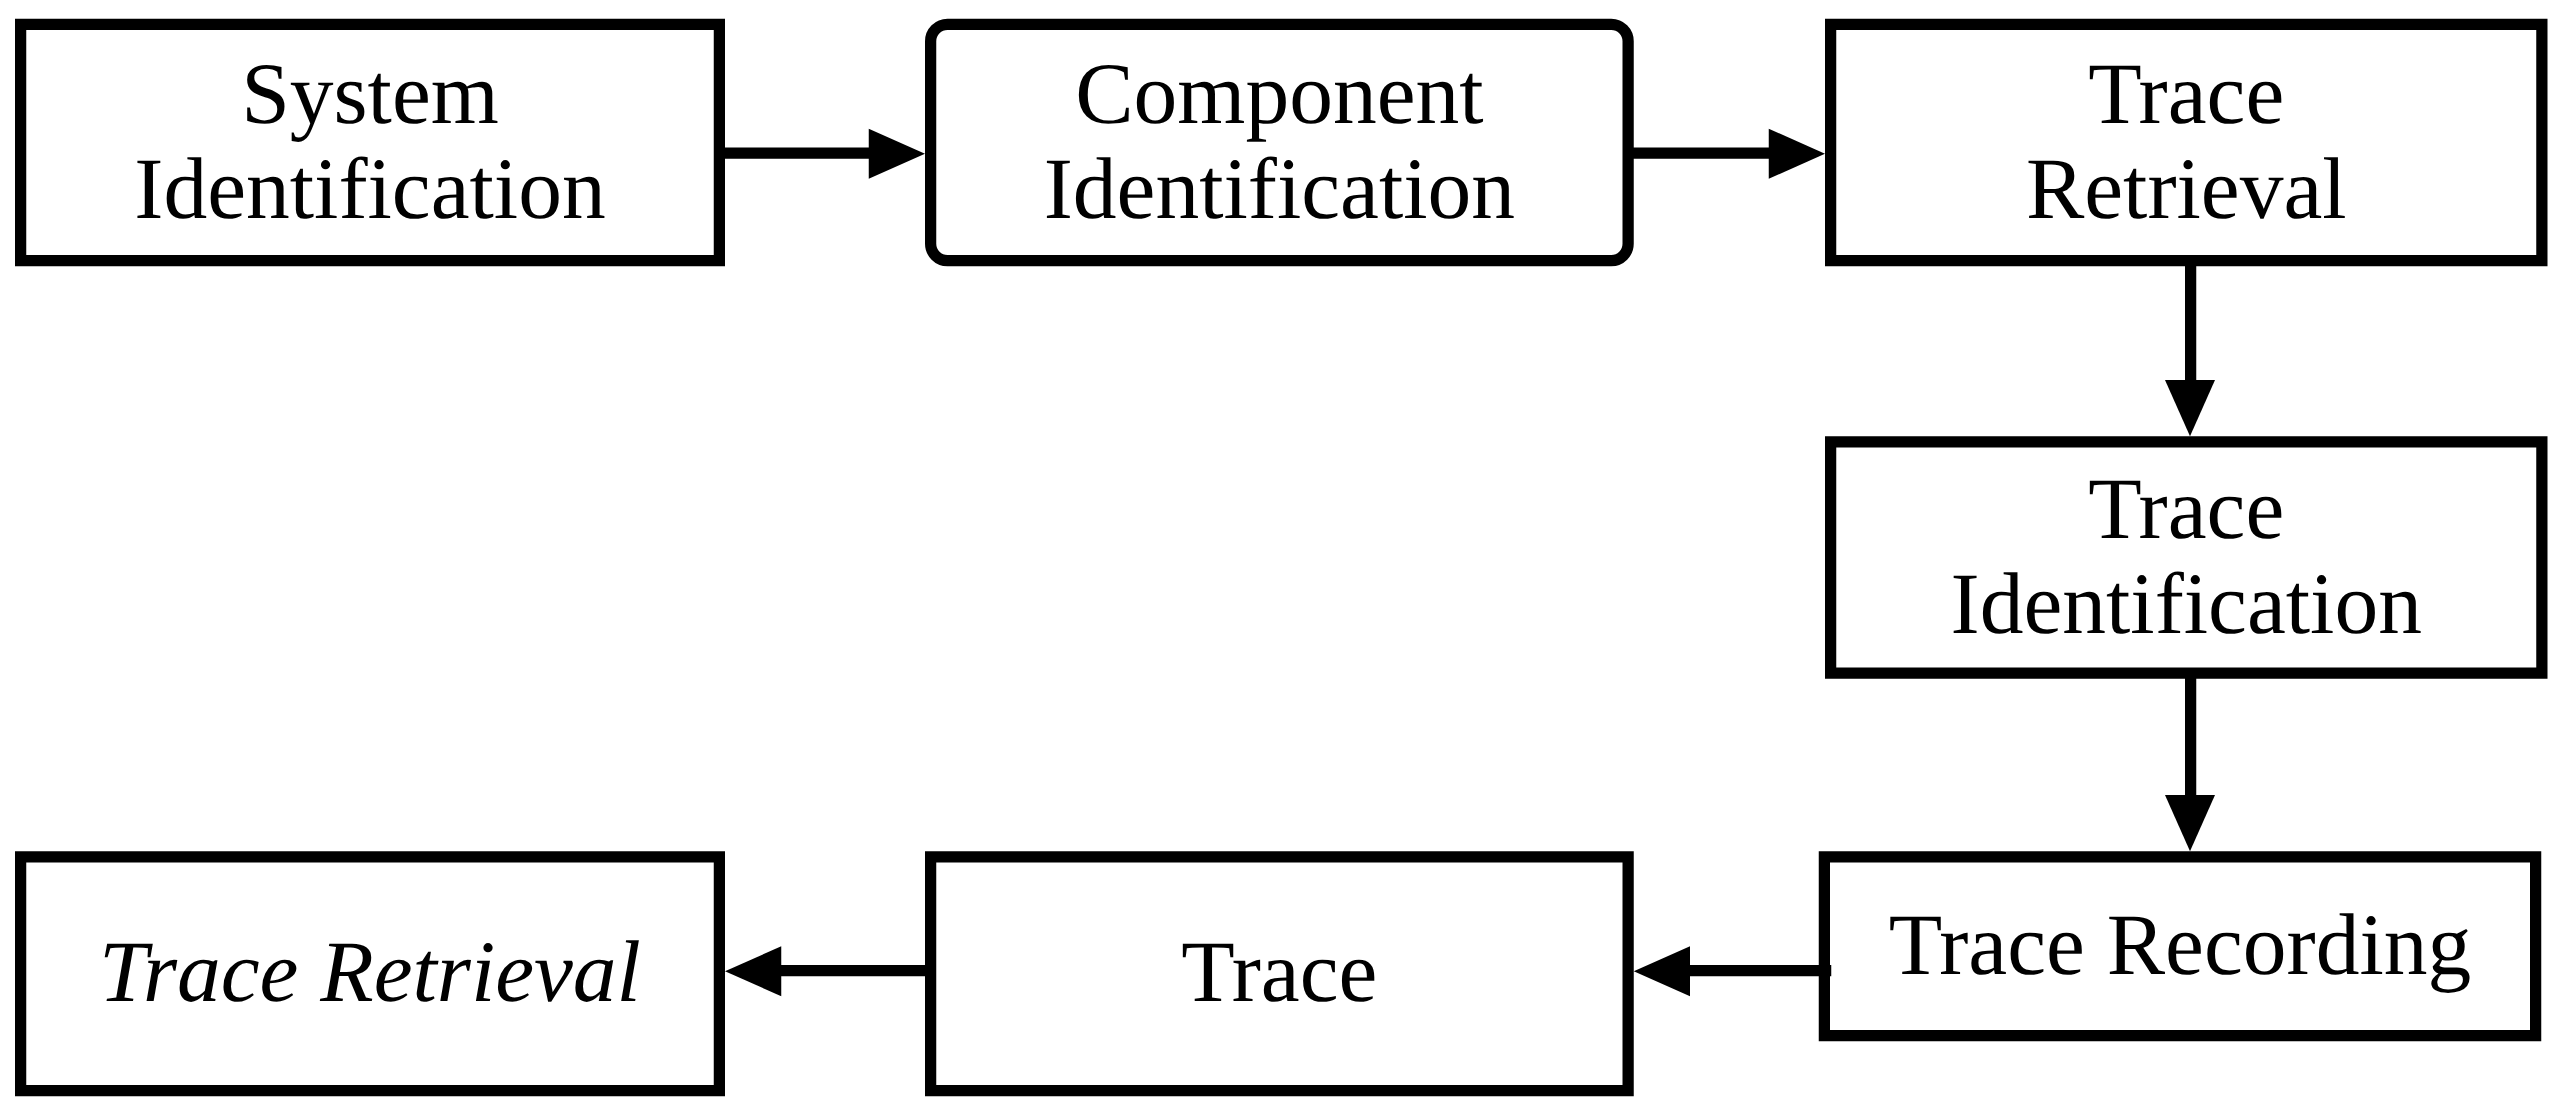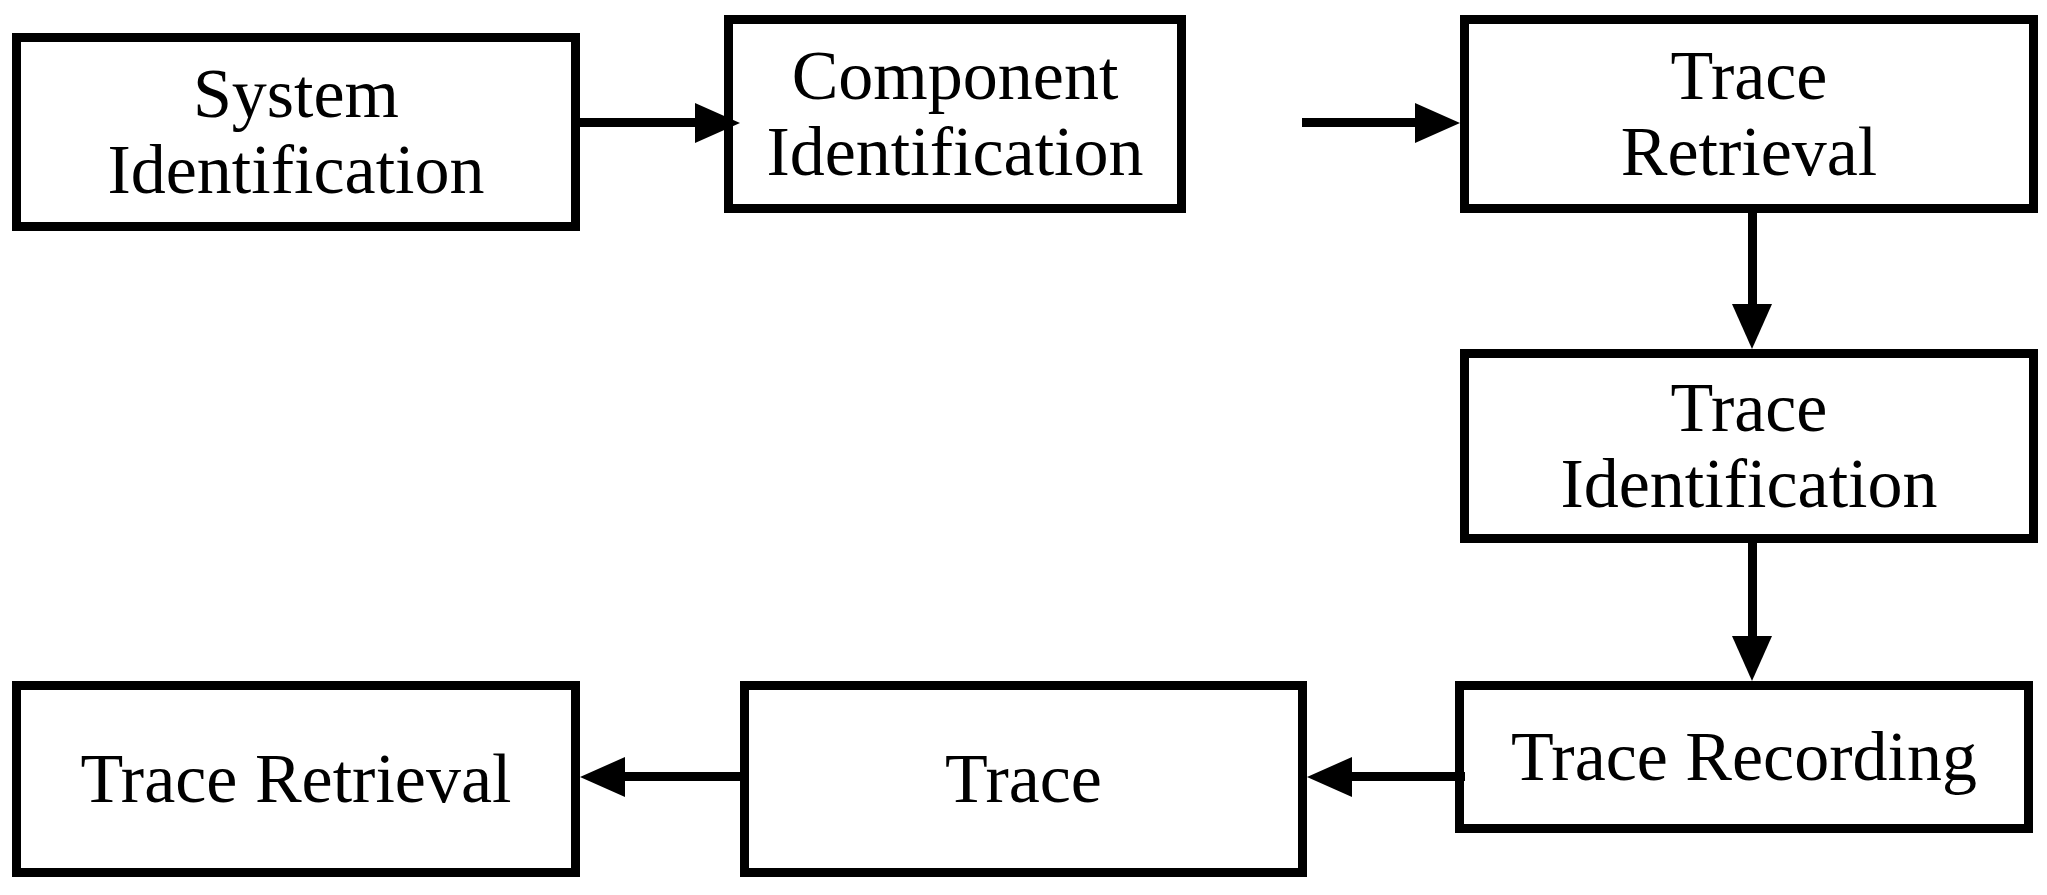--- a/index.html
+++ b/index.html
@@ -29,27 +29,27 @@
     align-items: center;
     justify-content: center;
     text-align: center;
     font-size: 70px;
     line-height: 76px;
     white-space: nowrap;
   }
   .node span { display: block; }
 
   
-  .n-system        { left: 12px;   top: 15px;  width: 568px; height: 198px; margin-top: 18px; }
-  .n-component     { left: 724px;  top: 15px;  width: 462px; height: 198px; }
+  .n-system        { left: 12px;   top: 15px;  width: 568px; height: 198px; }
+  .n-component     { left: 740px;  top: 15px;  width: 567px; height: 198px; border-radius: 18px; }
   .n-definition    { left: 1460px; top: 15px;  width: 578px; height: 198px; }
   .n-identification{ left: 1460px; top: 349px; width: 578px; height: 194px; }
   .n-recording     { left: 1455px; top: 681px; width: 578px; height: 152px; }
   .n-maintenance   { left: 740px;  top: 681px; width: 567px; height: 196px; }
-  .n-retrieval     { left: 12px;   top: 681px; width: 568px; height: 196px; }
+  .n-retrieval     { left: 12px;   top: 681px; width: 568px; height: 196px; font-style: italic; }
 
   
   .shaft { position: absolute; background: var(--stroke); }
   .shaft.h { height: 9px; }
   .shaft.v { width: 9px; }
   .head { position: absolute; width: 0; height: 0; }
   .head.right {
     border-left: 45px solid var(--stroke);
     border-top: 20px solid transparent;
     border-bottom: 20px solid transparent;

